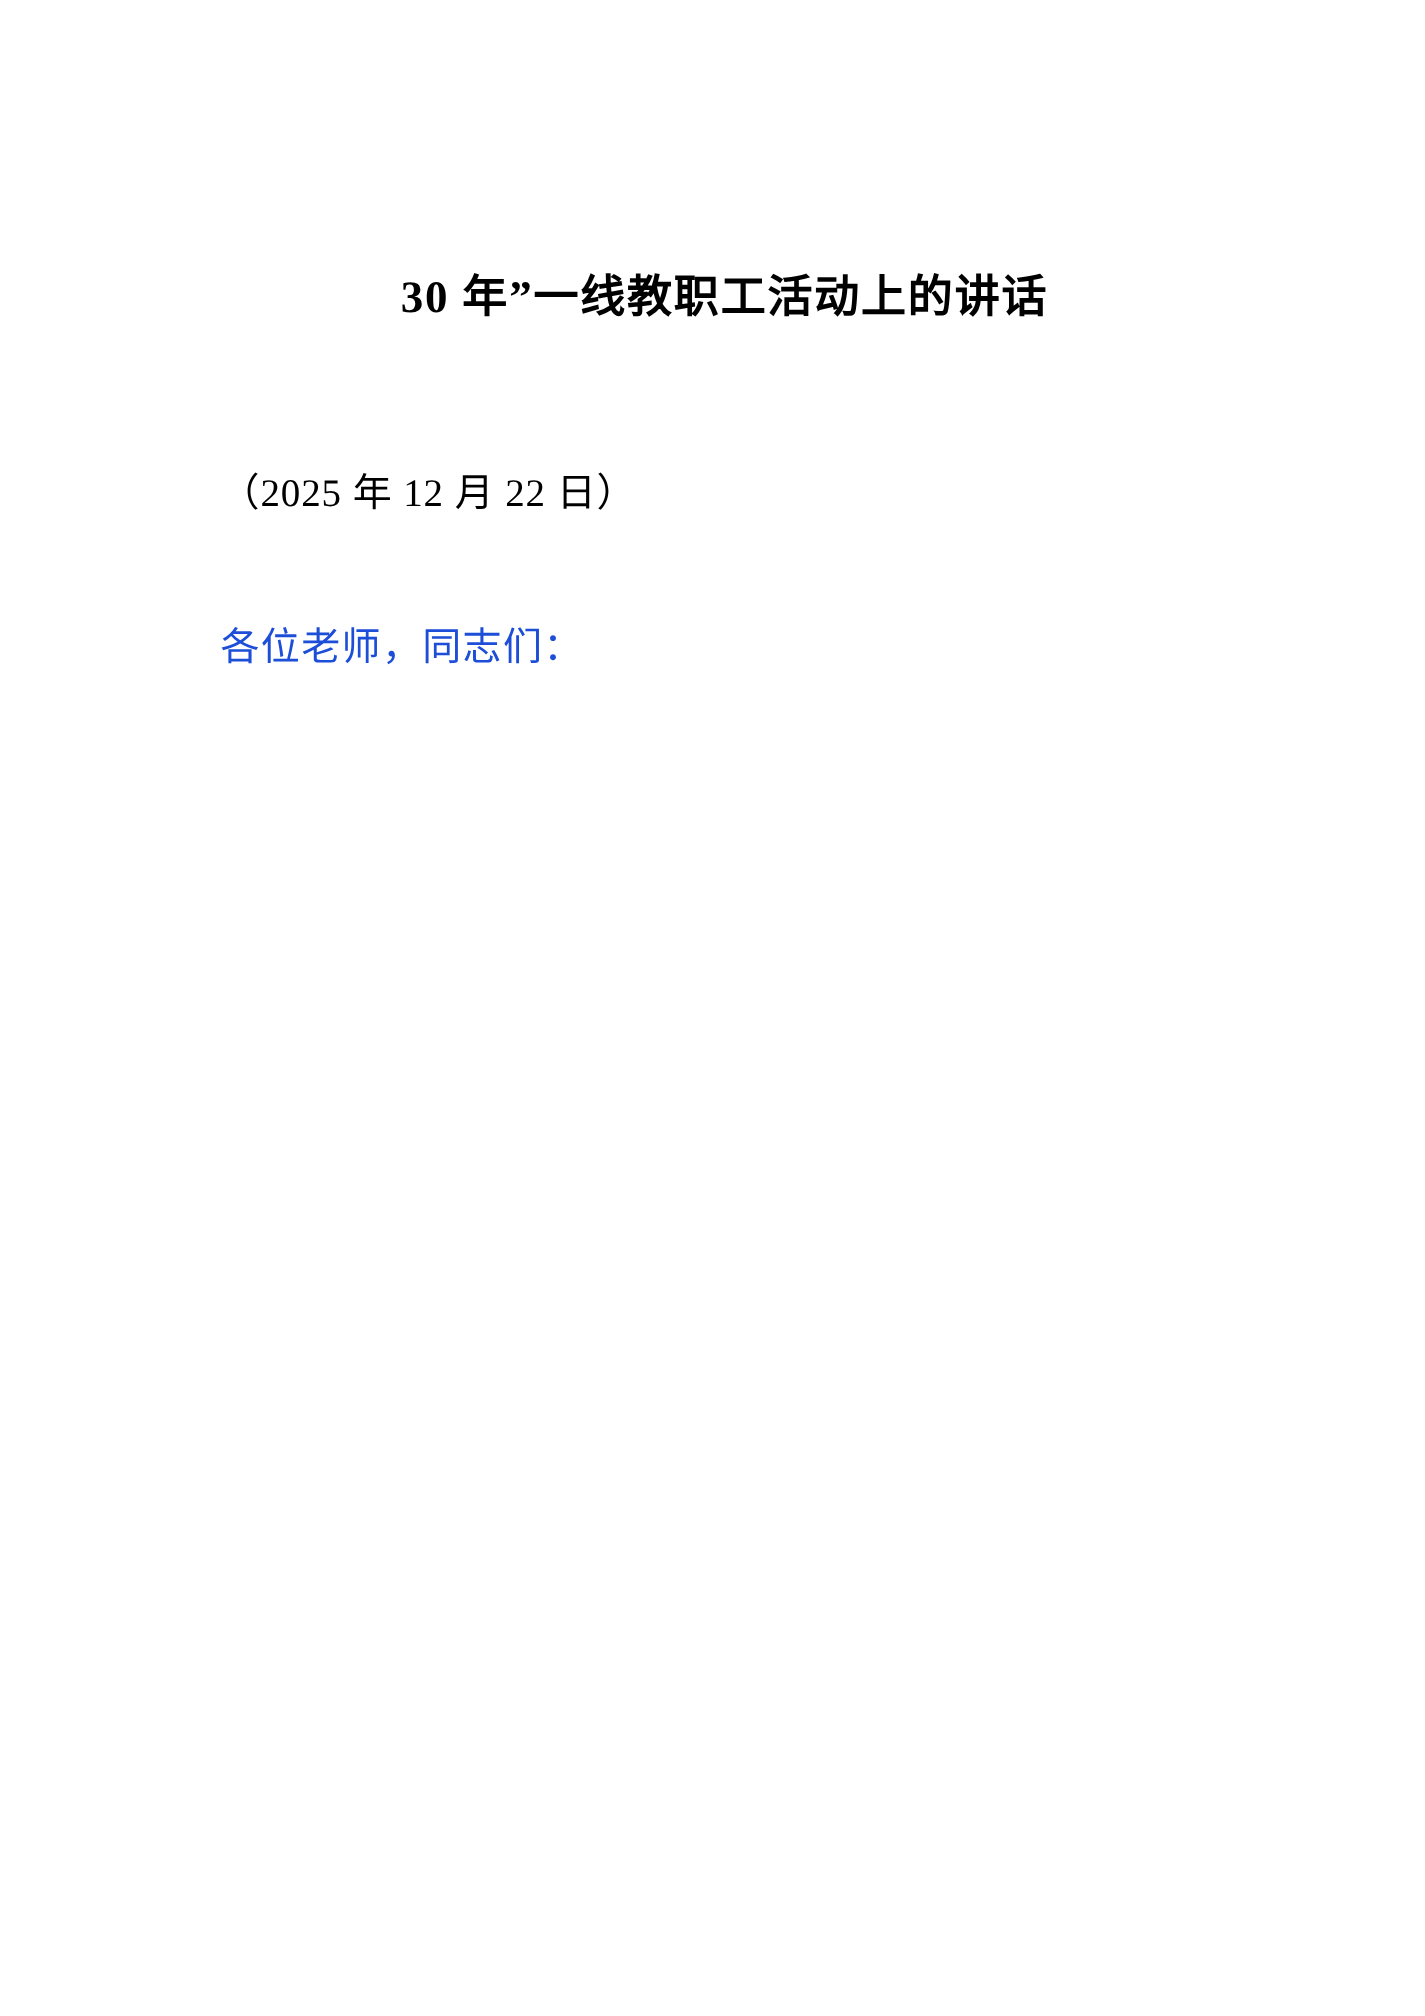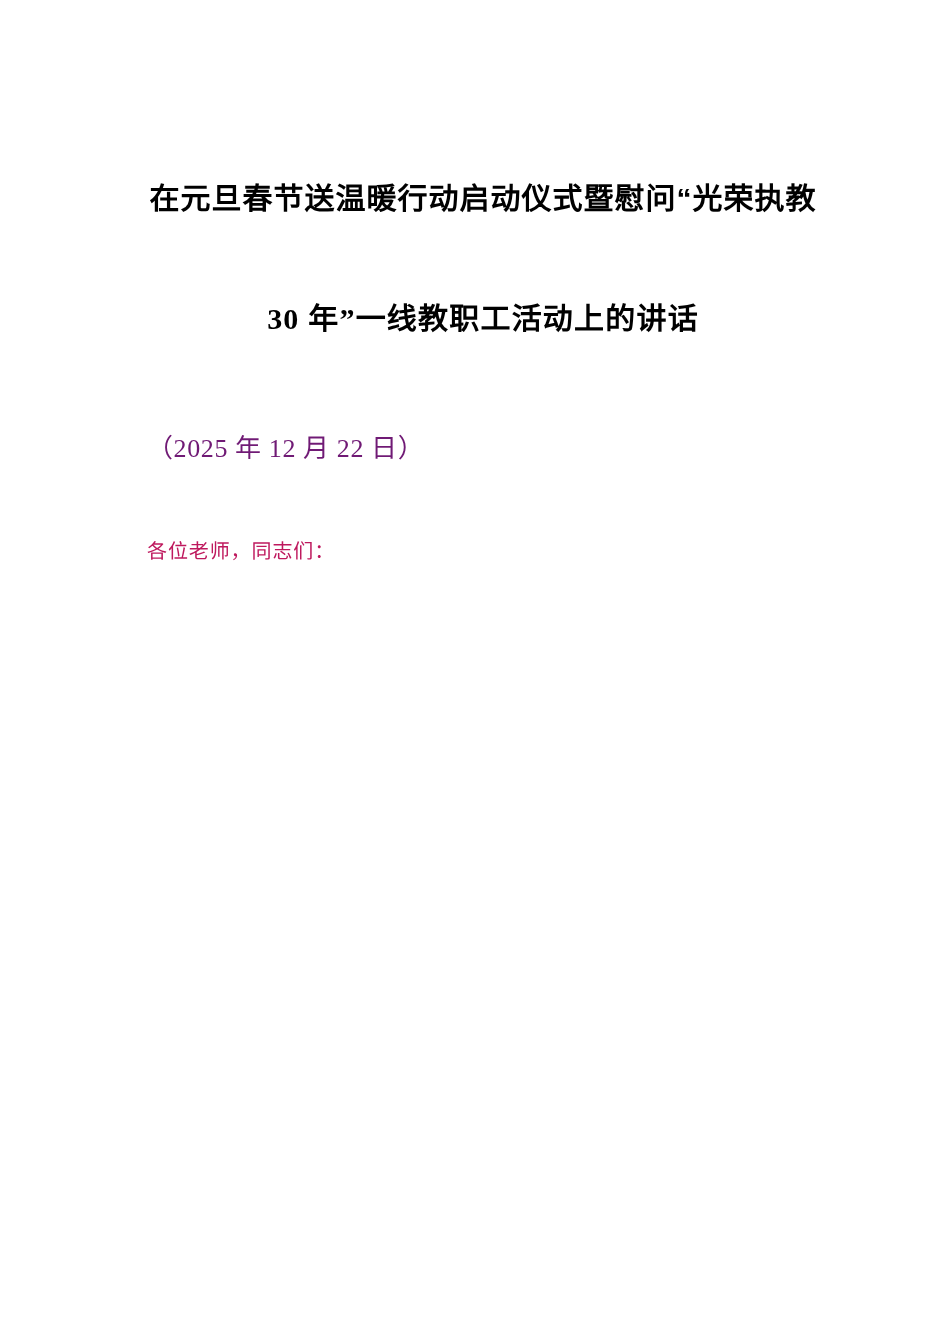--- a/index.html
+++ b/index.html
@@ -58,51 +58,50 @@
     padding-top: 139px;
   }
 
   
   .doc-date {
     margin: 0;
     padding-top: 53px;
     font-size: 26px;
     line-height: 34px;
     letter-spacing: 0.6px;
-    color: #701a75;
+    color: #000000;
     white-space: nowrap;
   }
 
   
   .body-block {
     padding-top: 62px;
   }
   .para {
     margin: 0;
-    font-size: 20px;
+    font-size: 26px;
     line-height: 47px;
     letter-spacing: 0.9px;
     text-align: justify;
     text-justify: inter-ideograph;
-    color: #be185d;
+    color: #1d4ed8;
     word-break: break-all;
   }
   .para + .para {
     margin-top: 0;
   }
 </style>
 </head>
 <body>
 
 <div class="page">
   <div class="content">
 
     <div class="title-block">
       <h1 class="doc-title">
-        <span class="tline l1">在元旦春节送温暖行动启动仪式暨慰问“光荣执教</span>
         <span class="tline l2">30 年”一线教职工活动上的讲话</span>
       </h1>
     </div>
 
     <p class="doc-date">（2025 年 12 月 22 日）</p>
 
     <div class="body-block">
       <p class="para">各位老师，同志们：</p>
 
 

